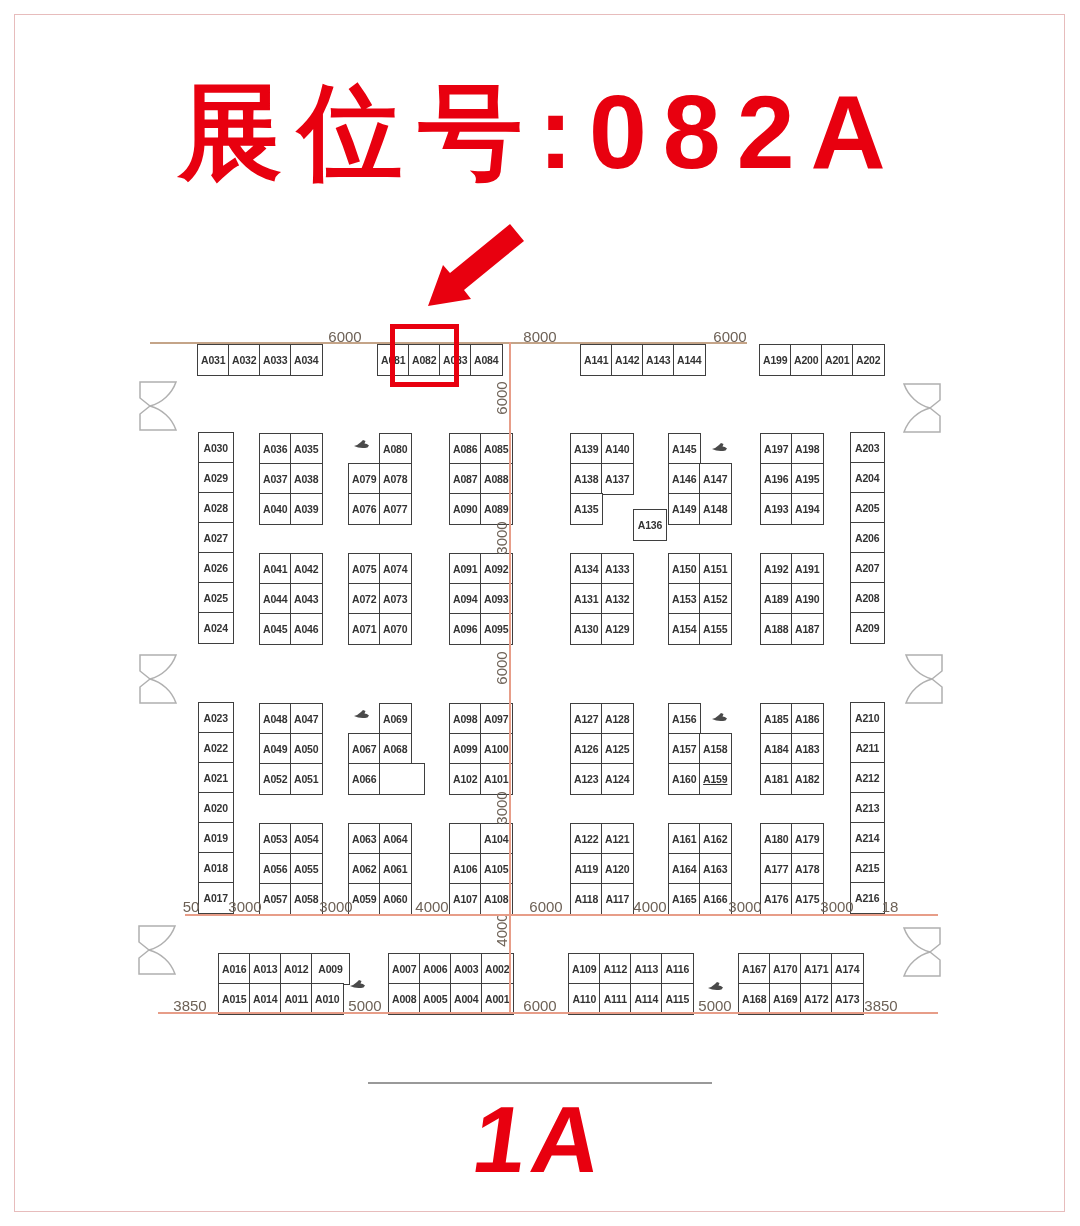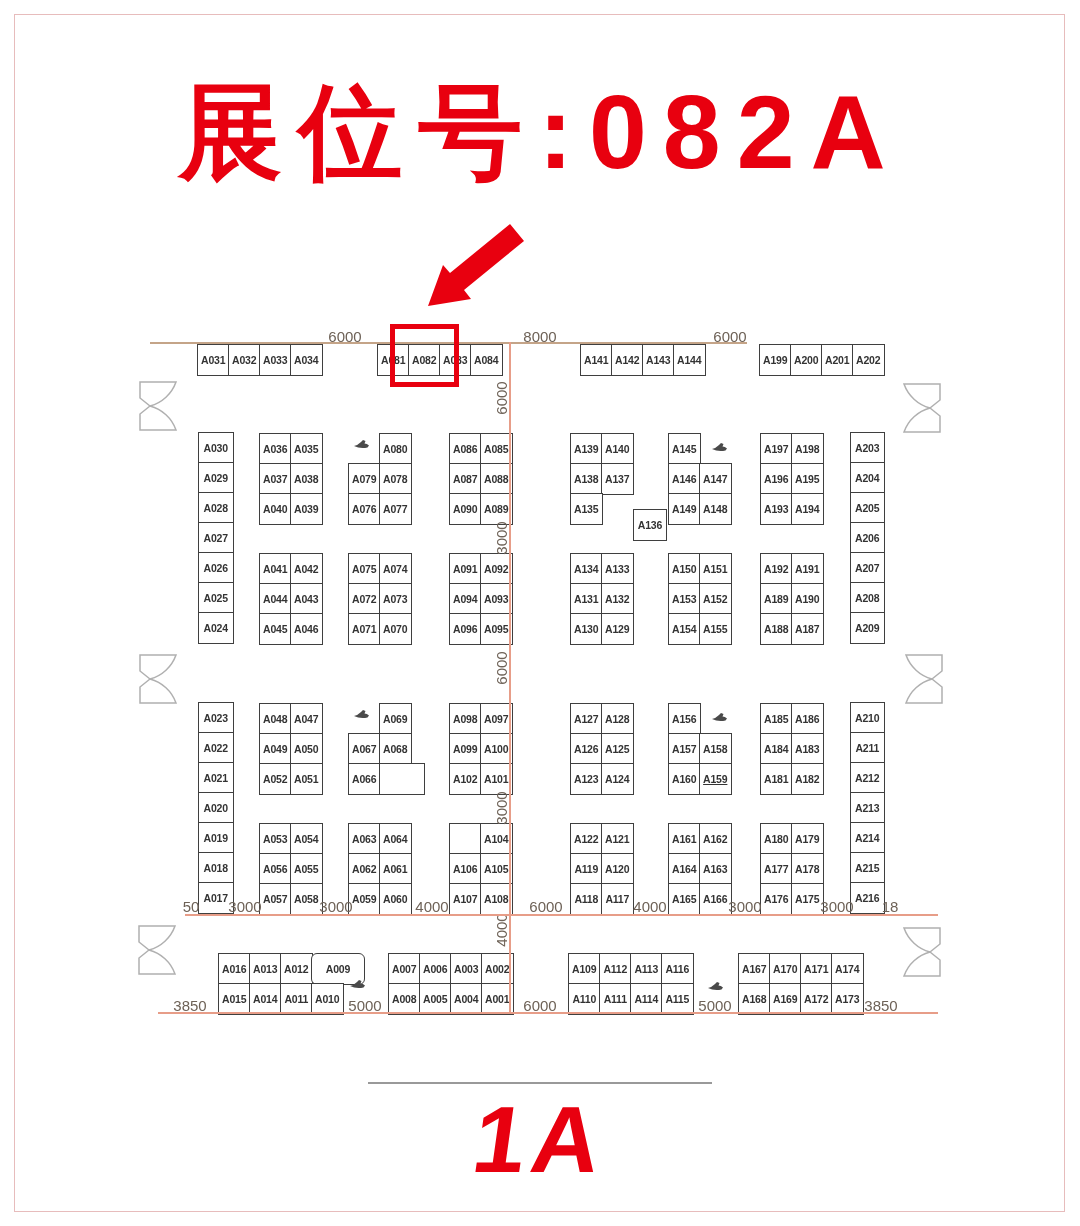--- a/index.html
+++ b/index.html
@@ -219,21 +219,21 @@
       <div class="booth" style="left: 699px; top: 883px; width: 32.5px; height: 31.5px; line-height: 30px;">A166</div>
       <div class="booth" style="left: 760px; top: 823px; width: 32.5px; height: 31.5px; line-height: 30px;">A180</div>
       <div class="booth" style="left: 791px; top: 823px; width: 32.5px; height: 31.5px; line-height: 30px;">A179</div>
       <div class="booth" style="left: 760px; top: 853px; width: 32.5px; height: 31.5px; line-height: 30px;">A177</div>
       <div class="booth" style="left: 791px; top: 853px; width: 32.5px; height: 31.5px; line-height: 30px;">A178</div>
       <div class="booth" style="left: 760px; top: 883px; width: 32.5px; height: 31.5px; line-height: 30px;">A176</div>
       <div class="booth" style="left: 791px; top: 883px; width: 32.5px; height: 31.5px; line-height: 30px;">A175</div>
       <div class="booth" style="left: 218px; top: 953px; width: 32.5px; height: 31.5px; line-height: 30px;">A016</div>
       <div class="booth" style="left: 249px; top: 953px; width: 32.5px; height: 31.5px; line-height: 30px;">A013</div>
       <div class="booth" style="left: 280px; top: 953px; width: 32.5px; height: 31.5px; line-height: 30px;">A012</div>
-      <div class="booth" style="left: 311px; top: 953px; width: 54px; height: 31.5px; line-height: 30px; border-radius: 6px;">A009</div>
+      <div class="booth" style="left: 311px; top: 953px; width: 39px; height: 31.5px; line-height: 30px;">A009</div>
       <div class="booth" style="left: 218px; top: 983px; width: 32.5px; height: 31.5px; line-height: 30px;">A015</div>
       <div class="booth" style="left: 249px; top: 983px; width: 32.5px; height: 31.5px; line-height: 30px;">A014</div>
       <div class="booth" style="left: 280px; top: 983px; width: 32.5px; height: 31.5px; line-height: 30px;">A011</div>
       <div class="booth" style="left: 311px; top: 983px; width: 32.5px; height: 31.5px; line-height: 30px;">A010</div>
       <div class="booth" style="left: 388px; top: 953px; width: 32.5px; height: 31.5px; line-height: 30px;">A007</div>
       <div class="booth" style="left: 419px; top: 953px; width: 32.5px; height: 31.5px; line-height: 30px;">A006</div>
       <div class="booth" style="left: 450px; top: 953px; width: 32.5px; height: 31.5px; line-height: 30px;">A003</div>
       <div class="booth" style="left: 481px; top: 953px; width: 32.5px; height: 31.5px; line-height: 30px;">A002</div>
       <div class="booth" style="left: 388px; top: 983px; width: 32.5px; height: 31.5px; line-height: 30px;">A008</div>
       <div class="booth" style="left: 419px; top: 983px; width: 32.5px; height: 31.5px; line-height: 30px;">A005</div>

